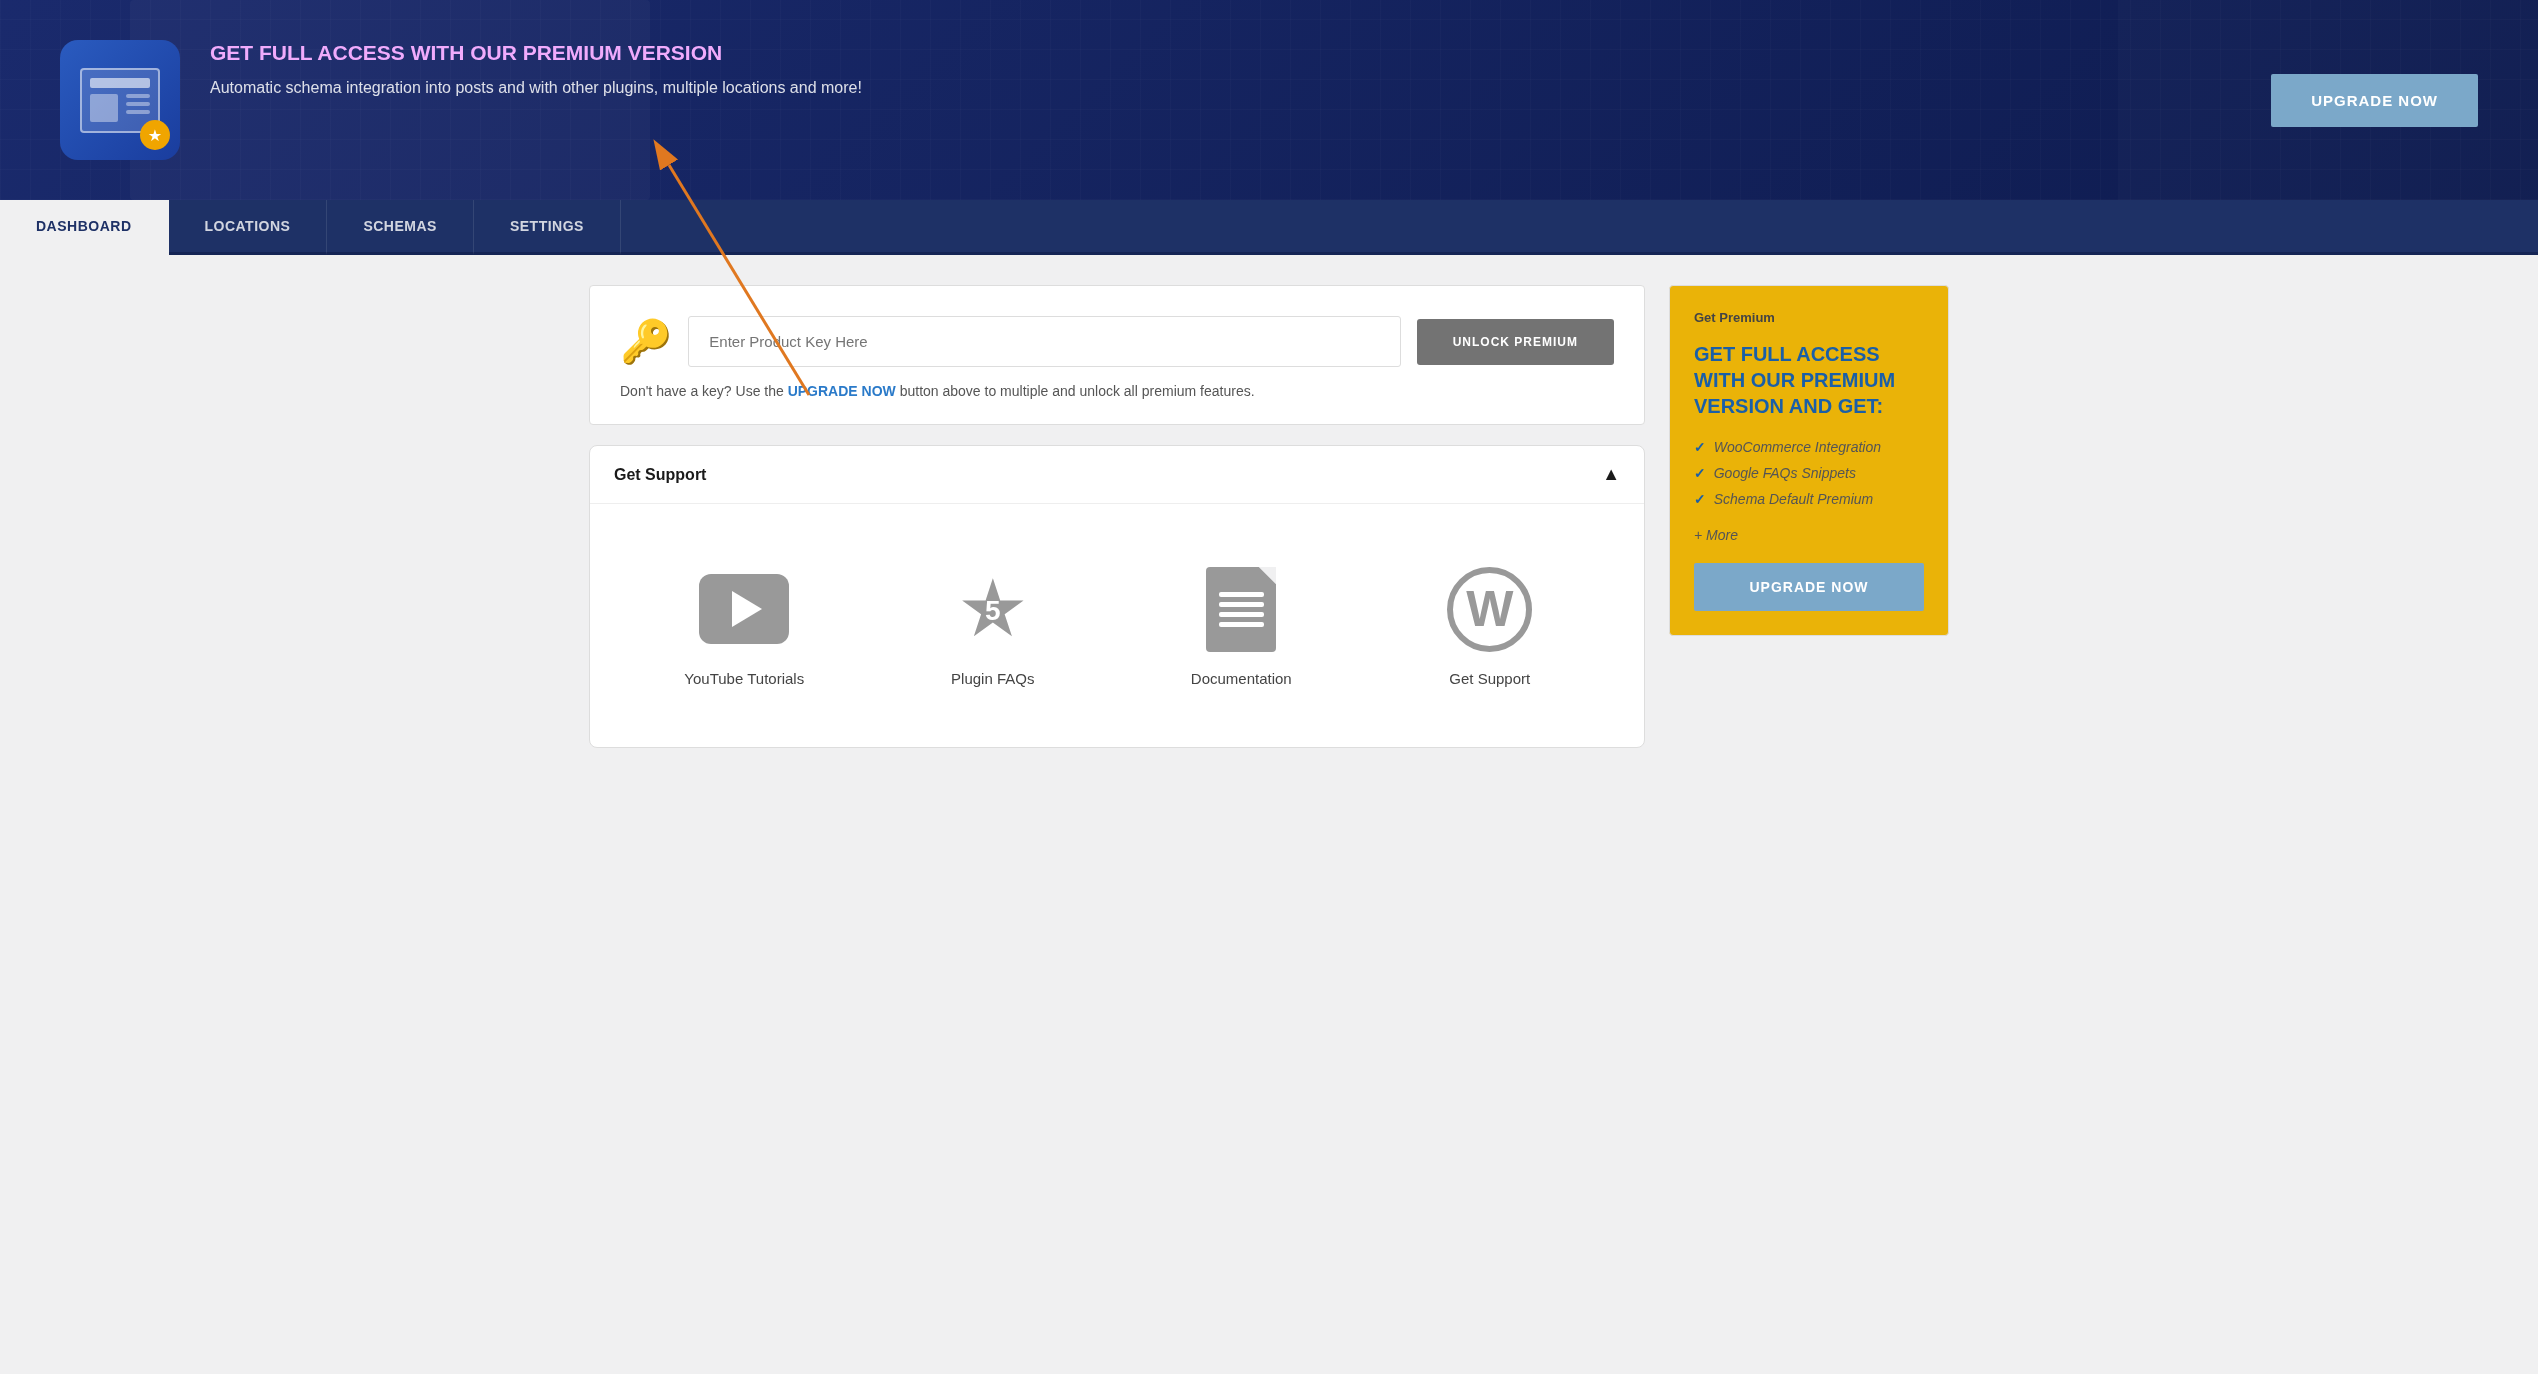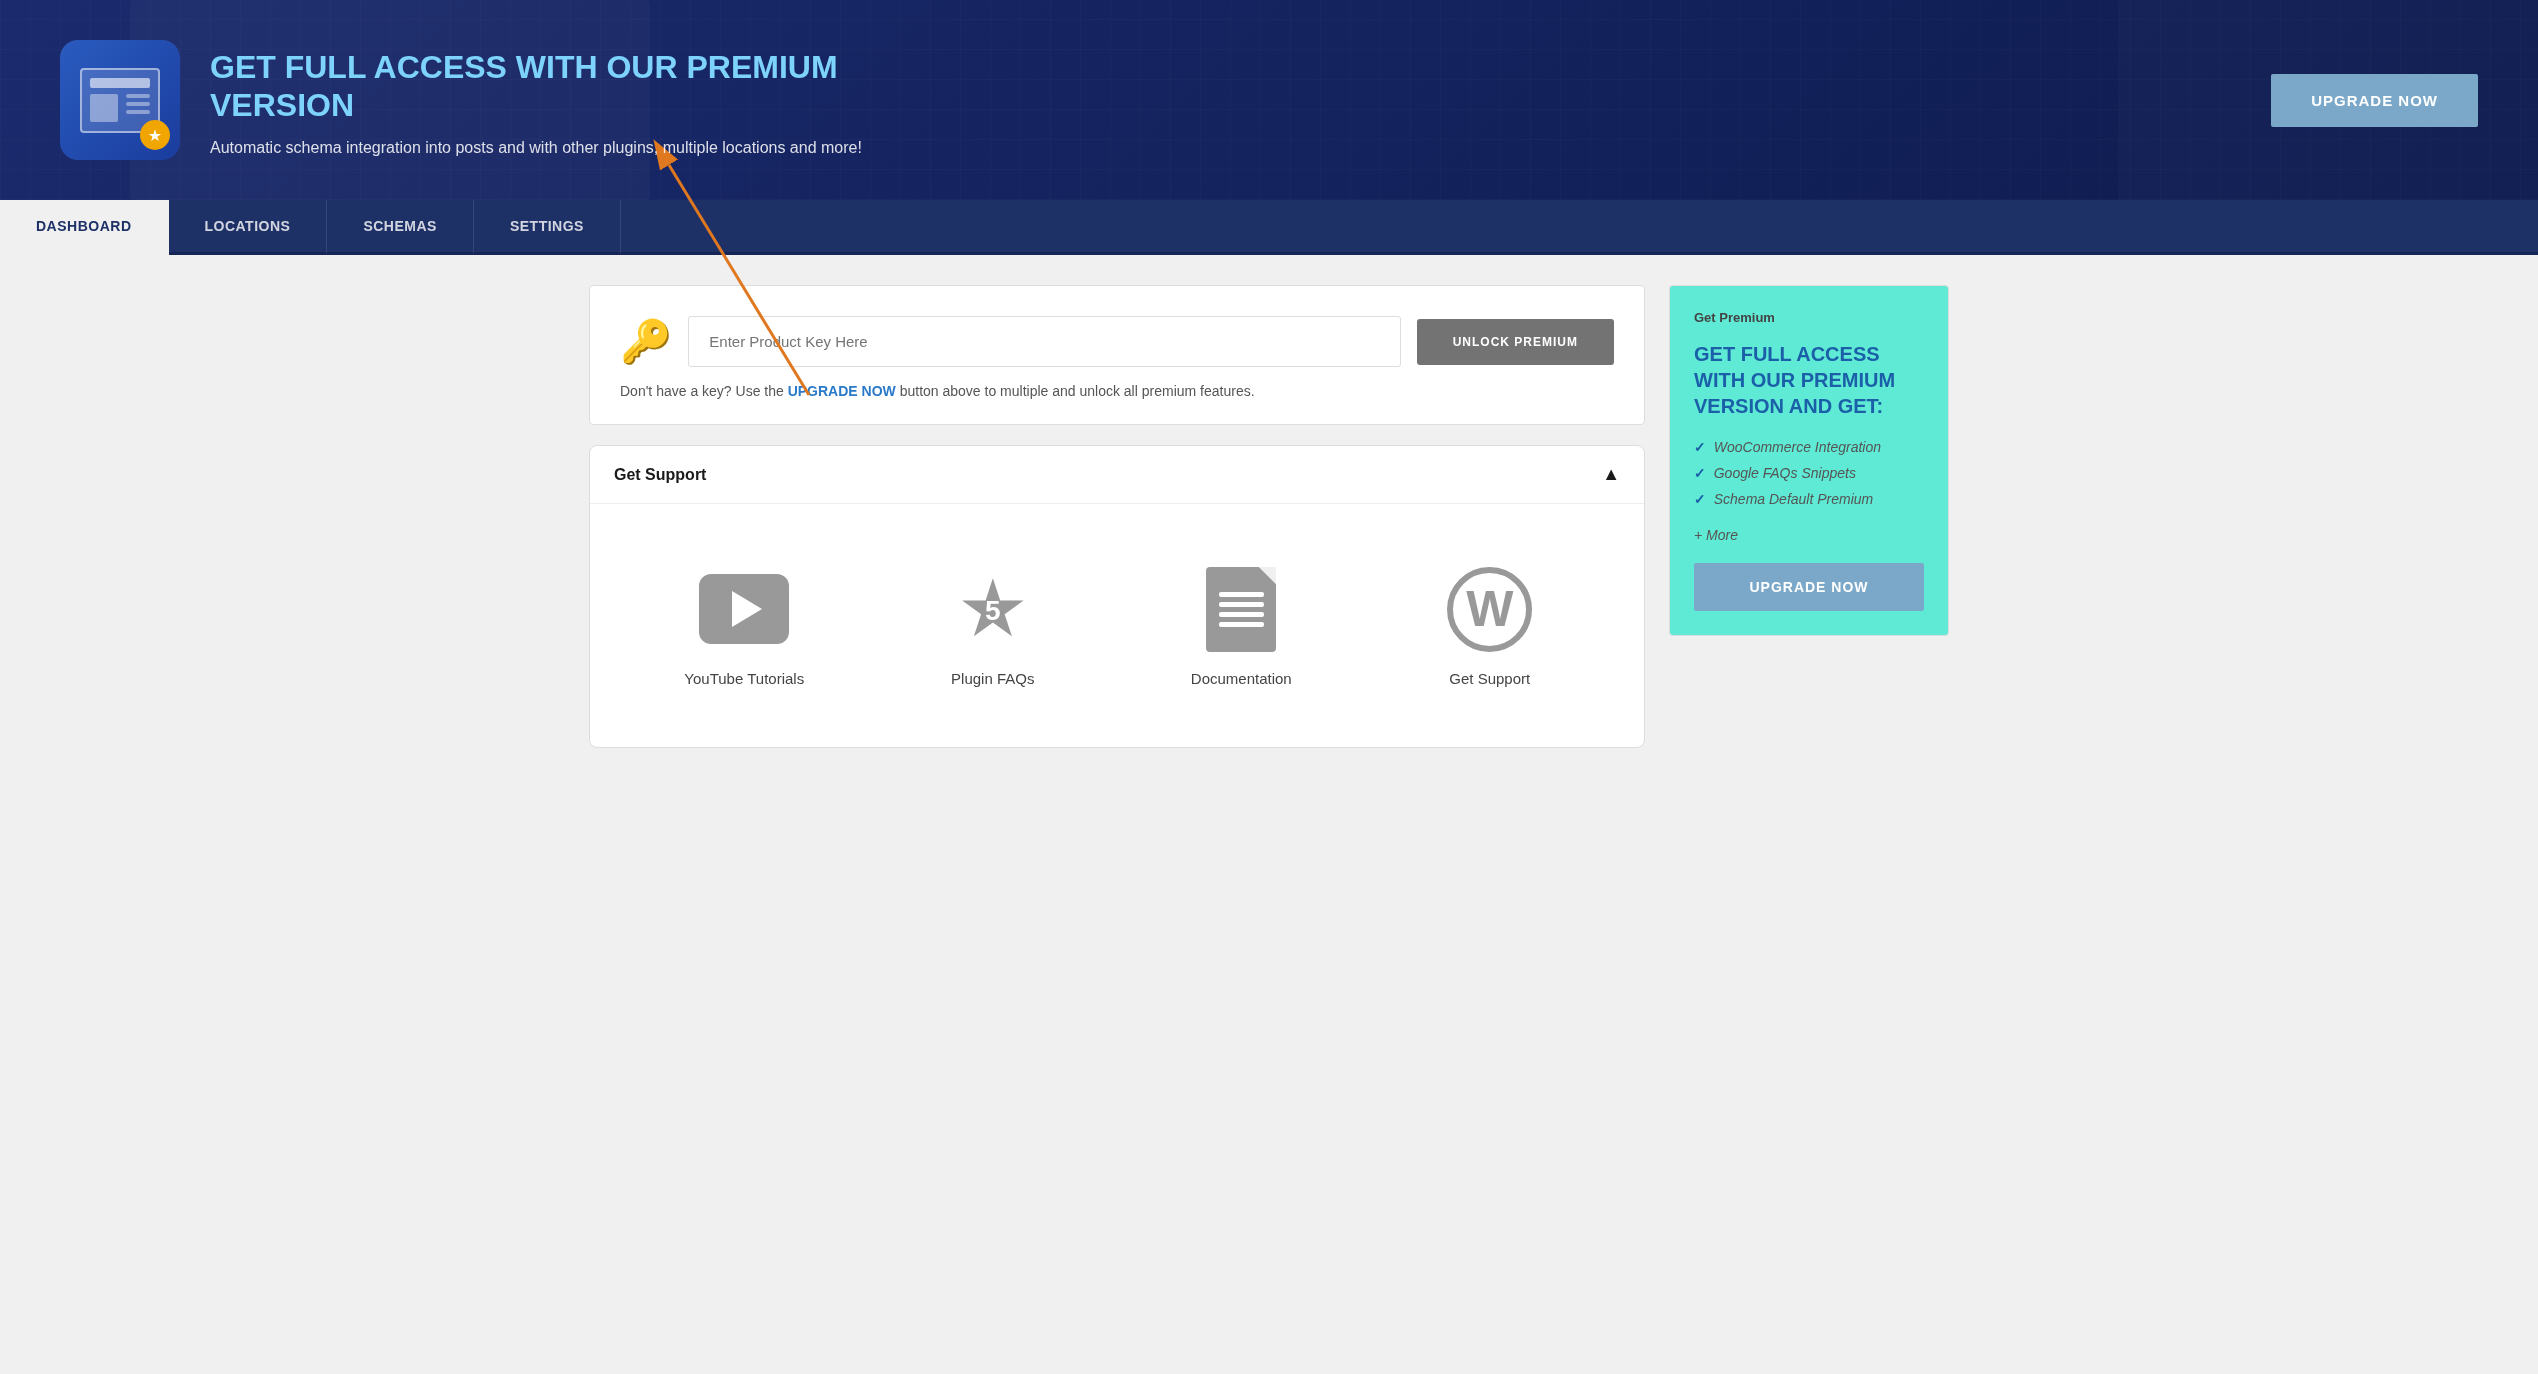--- a/index.html
+++ b/index.html
@@ -111,28 +111,27 @@
       background: #f0a500;
       border-radius: 50%;
       display: flex;
       align-items: center;
       justify-content: center;
       font-size: 16px;
       color: white;
     }
 
     .banner-text h1 {
-      color: #7dd3fc;
-      font-size: 32px;
+      color: #f0abfc;
+      font-size: 21px;
       font-weight: 800;
       line-height: 1.2;
       margin-bottom: 14px;
       text-transform: uppercase;
       max-width: 700px;
-      margin-top: 8px;
     }
     .banner-text p {
       color: rgba(255,255,255,0.85);
       font-size: 16px;
       max-width: 680px;
     }
 
     .banner-upgrade-btn {
       position: relative;
       z-index: 2;
@@ -369,21 +368,21 @@
       text-align: right;
       font-weight: 500;
     }
 
     
     .right-sidebar {
       width: 280px;
       flex-shrink: 0;
     }
     .sidebar-premium {
-      background: #5eead4;
+      background: #eab308;
       border: 1px solid #ddd;
       border-radius: 4px;
       padding: 24px;
     }
     .sidebar-premium h4 {
       font-size: 13px;
       font-weight: 600;
       color: #444;
       margin-bottom: 16px;
     }

